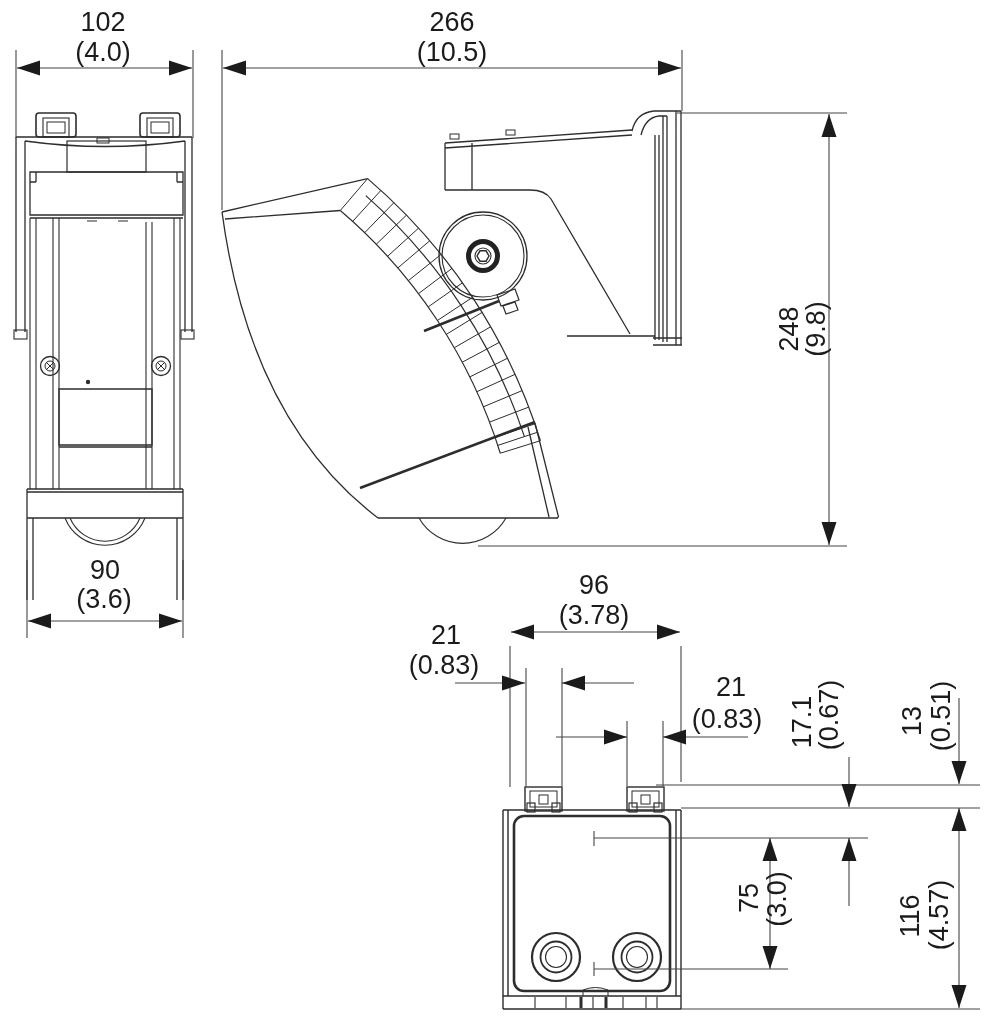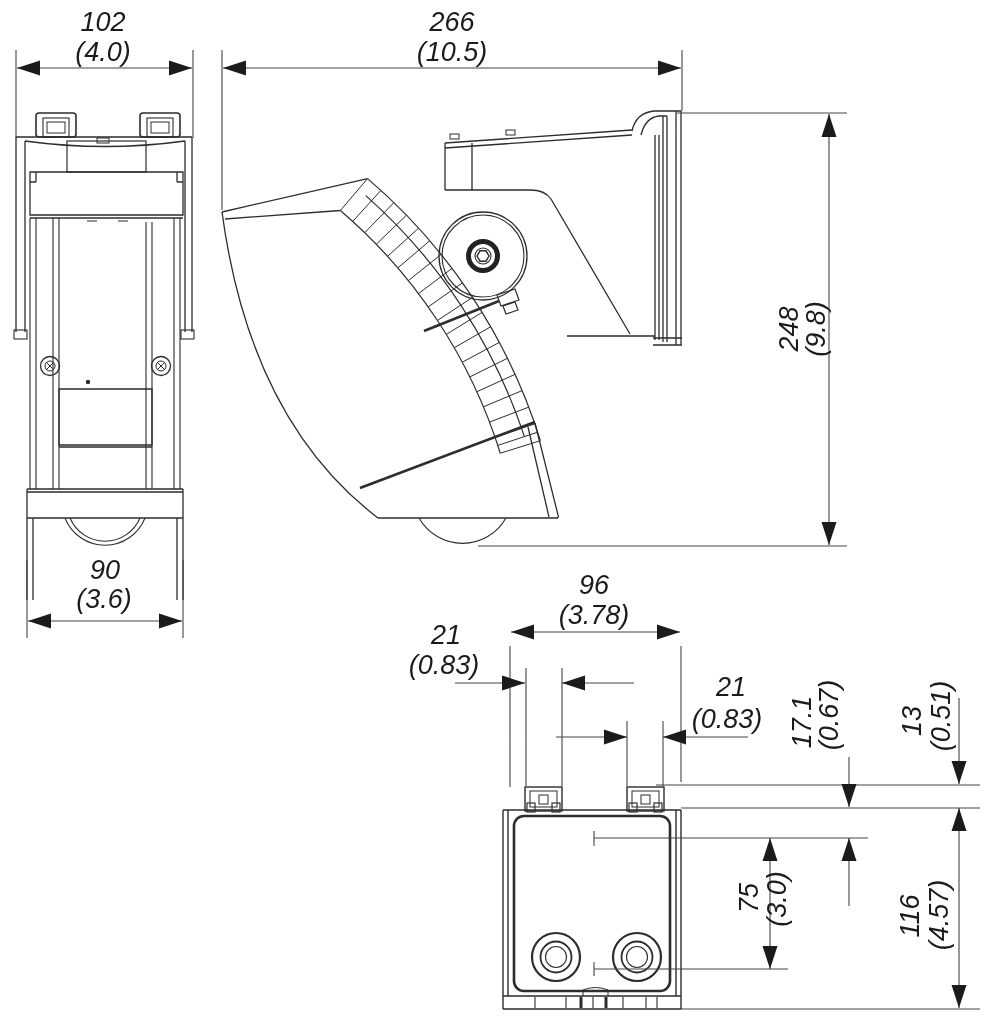--- a/index.html
+++ b/index.html
@@ -1,16 +1,16 @@
 <!DOCTYPE html>
 <html><head>
 <meta charset="utf-8">
 <style>
   html,body{margin:0;padding:0;background:#ffffff;}
-  #stage{position:relative;width:1000px;height:1030px;background:#fff;overflow:hidden;font-style:italic;}
+  #stage{position:relative;width:1000px;height:1030px;background:#fff;overflow:hidden;}
   .t{font-family:"Liberation Sans",sans-serif;font-size:27px;fill:#1b1b1b;}
   svg{display:block;}
 </style>
 </head>
 <body>
 
 <div id="stage">
 <svg width="1000" height="1030" viewBox="0 0 1000 1030">
 
   <g stroke="#2d2d2d" fill="none" stroke-width="1.3">

